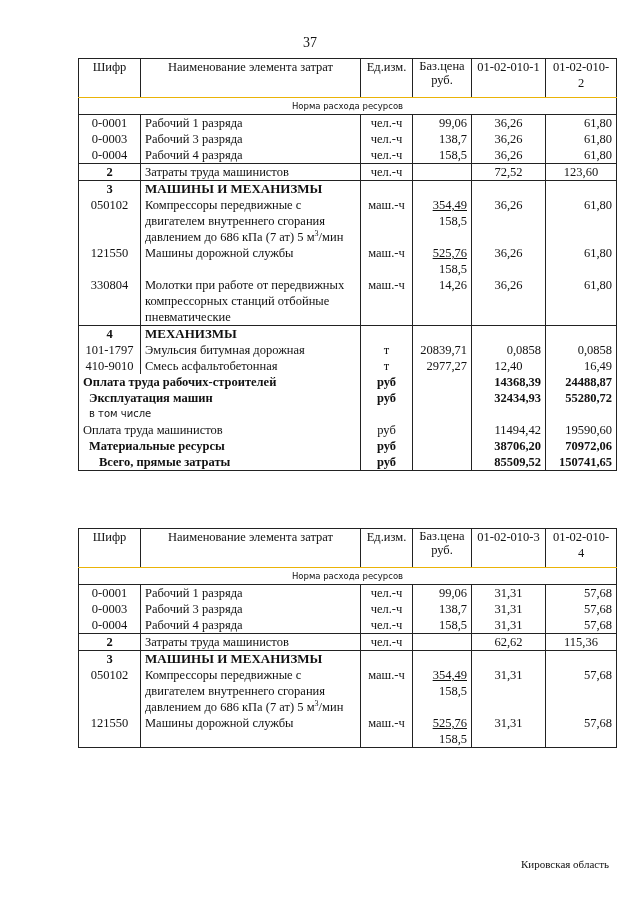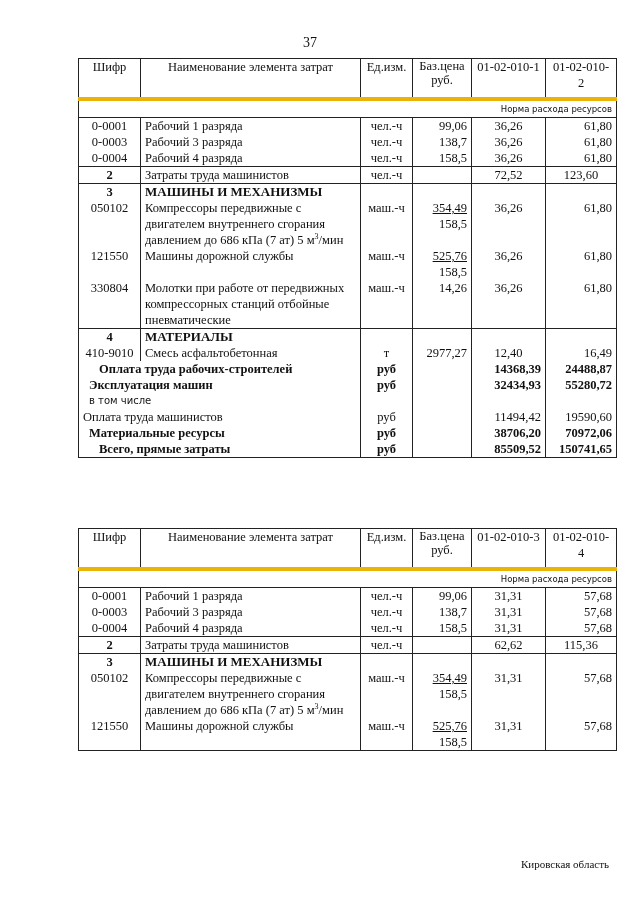--- a/index.html
+++ b/index.html
@@ -8,24 +8,24 @@
   .page-num { position:absolute; left:0; width:620px; top:35px; text-align:center; font-size:14px; }
   .footer { position:absolute; left:521px; top:858px; font-size:11px; }
 
   table.est { position:absolute; left:78px; width:538px; border-collapse:collapse; table-layout:fixed; font-size:12.5px; }
   table.est td { padding:0 4px; vertical-align:top; line-height:16px; }
   col.c-code { width:62px; } col.c-name { width:220px; } col.c-unit { width:52px; }
   col.c-price { width:59px; } col.c-v1 { width:74px; } col.c-v2 { width:71px; }
 
   .outer-l { border-left:1px solid #222; } .outer-r { border-right:1px solid #222; }
   .vl { border-left:1px solid #222; }
-  .hdr td { border-top:1px solid #222; border-bottom:4px solid #eab308; height:38px; vertical-align:middle; text-align:center; }
+  .hdr td { border-top:1px solid #222; border-bottom:1px solid #eab308; height:38px; vertical-align:middle; text-align:center; }
   .hdr .h-name { text-align:center;margin-top:48px; }
   .hdr .h-price { line-height:14px; }
-  .norm td { height:15px; font-family:"DejaVu Sans", sans-serif; font-size:8.5px; text-align:right; line-height:15px; border-bottom:1px solid #222;margin-left:46px; }
+  .norm td { height:15px; font-family:"DejaVu Sans", sans-serif; font-size:8.5px; text-align:center; line-height:15px; border-bottom:1px solid #222;margin-left:46px; }
   .center { text-align:center; } .right { text-align:right; }
   .bold { font-weight:bold; }
   .sep-top td { border-top:1px solid #222; }
   .sep-bot td { border-bottom:1px solid #222; }
   .u { text-decoration:underline; }
   .sect { font-weight:bold; font-size:13px; }
   .price2 { display:block; text-align:right; }
   .tot td { line-height:17px; }
   .sub-label { font-family:"DejaVu Sans", sans-serif; font-size:10px; }
   .sup { font-size:8px; vertical-align:super; line-height:0; }
@@ -115,36 +115,44 @@
   <tr class="sep-bot">
     <td class="outer-l center">330804</td>
     <td class="vl"><span>Молотки при работе от передвижных</span><br><span>компрессорных станций отбойные</span><br><span>пневматические</span></td>
     <td class="vl center">маш.-ч</td>
     <td class="vl right">14,26</td>
     <td class="vl center">36,26</td>
     <td class="vl outer-r right">61,80</td>
   </tr>
   <tr>
     <td class="outer-l center bold">4</td>
-    <td class="vl sect">МАТЕРИАЛЫ</td>
-    <td class="vl"></td>
-        <td class="vl"></td>
-        <td class="vl"></td>
-        <td class="vl outer-r"></td>
+    <td class="vl sect">МЕХАНИЗМЫ</td>
+    <td class="vl"></td>
+        <td class="vl"></td>
+        <td class="vl"></td>
+        <td class="vl outer-r"></td>
+  </tr>
+  <tr>
+    <td class="outer-l center">101-1797</td>
+    <td class="vl">Эмульсия битумная дорожная</td>
+    <td class="vl center">т</td>
+    <td class="vl right">20839,71</td>
+    <td class="vl right">0,0858</td>
+    <td class="vl outer-r right">0,0858</td>
   </tr>
   <tr>
     <td class="outer-l center">410-9010</td>
     <td class="vl">Смесь асфальтобетонная</td>
     <td class="vl center">т</td>
     <td class="vl right">2977,27</td>
     <td class="vl center">12,40</td>
     <td class="vl outer-r right">16,49</td>
   </tr>
   <tr class="tot">
-    <td colspan="2" class="outer-l bold" style="padding-left:20px">Оплата труда рабочих-строителей</td>
+    <td colspan="2" class="outer-l bold" style="padding-left:4px">Оплата труда рабочих-строителей</td>
     <td class="vl center bold">руб</td>
     <td class="vl"></td>
     <td class="vl right bold">14368,39</td>
     <td class="vl outer-r right bold">24488,87</td>
   </tr>
   <tr class="tot">
     <td colspan="2" class="outer-l bold" style="padding-left:10px">Эксплуатация машин</td>
     <td class="vl center bold">руб</td>
     <td class="vl"></td>
     <td class="vl right bold">32434,93</td>

